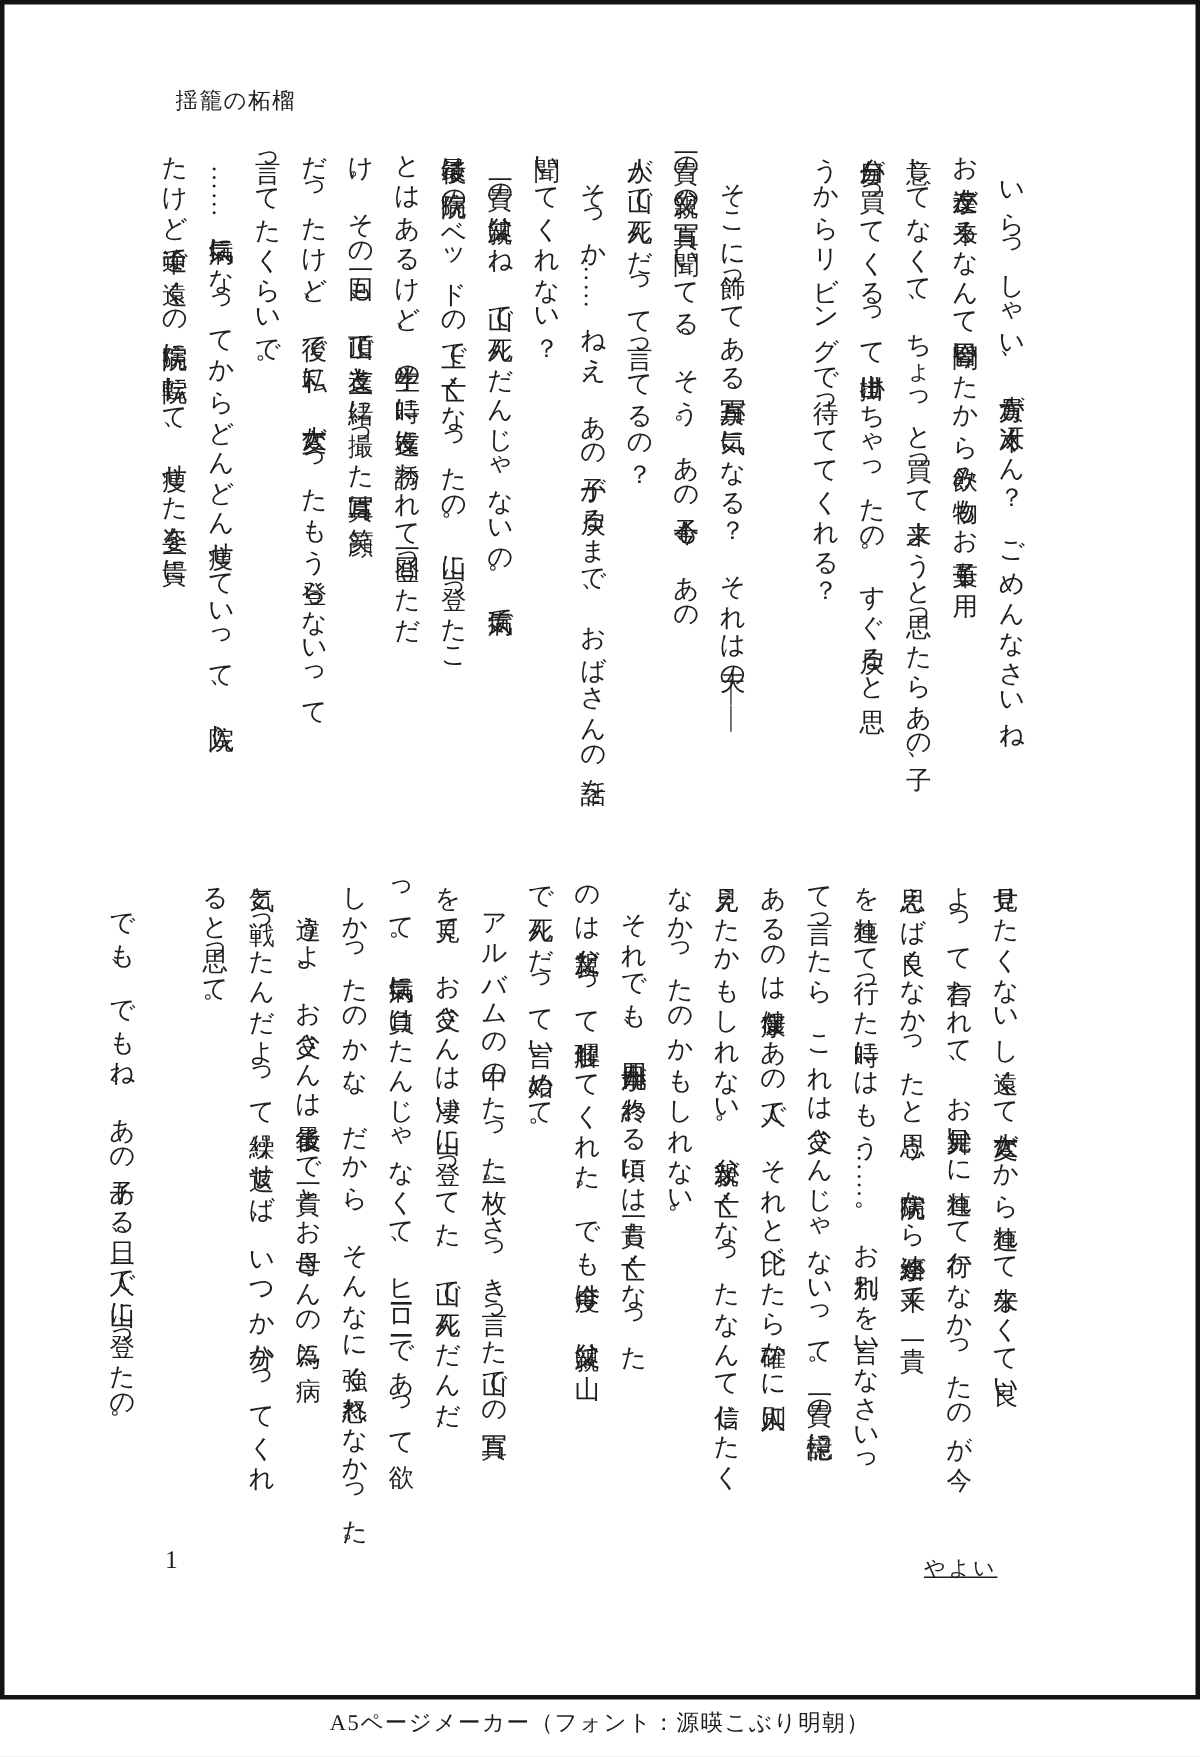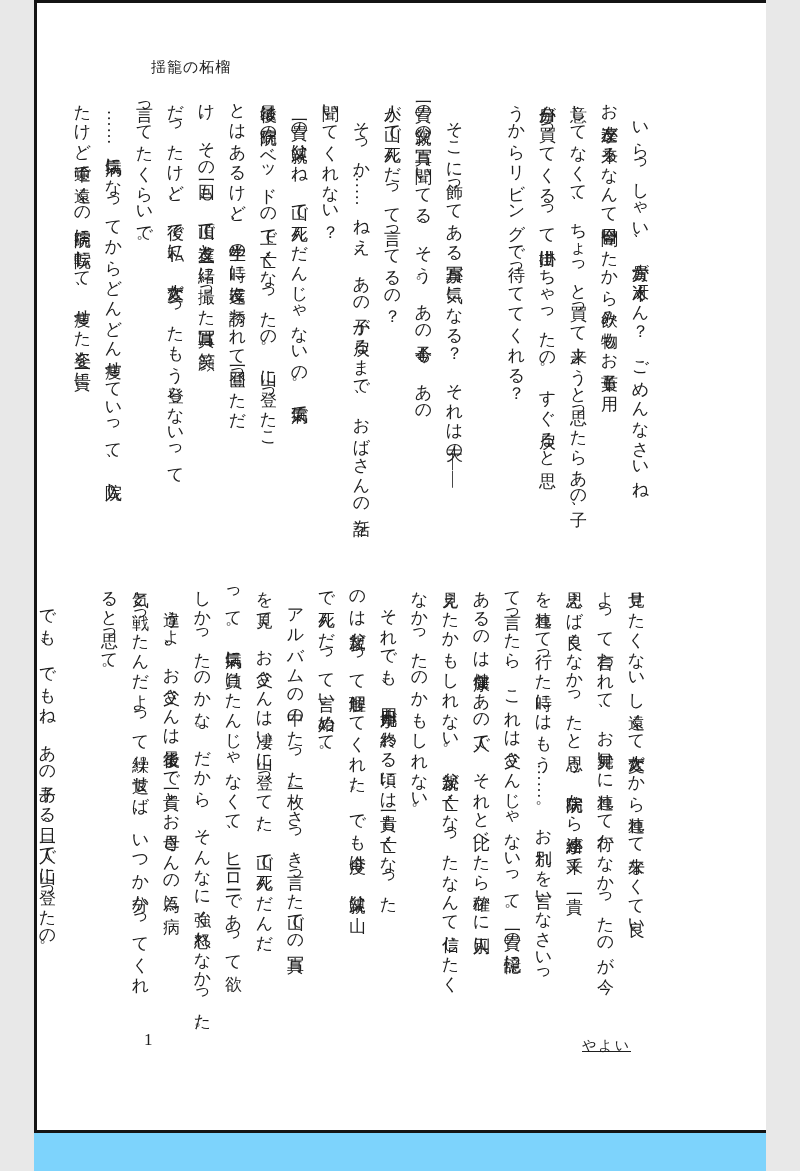--- a/index.html
+++ b/index.html
@@ -1,17 +1,17 @@
 <!DOCTYPE html>
 <html lang="ja"><head>
 <meta charset="utf-8">
 <style>
   html,body{margin:0;padding:0;background:#e8e8e8;}
   .canvas{
-    position:relative;width:732px;height:1171px;background:#7dd3fc;
+    position:relative;width:800px;height:1171px;background:#ffffff;
     font-family:"Liberation Serif","DejaVu Serif",serif;color:#1f1f1f;
     overflow:hidden;margin:0 auto;
   }
   .frame{
     position:absolute;left:0;top:0;width:794px;height:1127px;
     border:3px solid #141414;background:#ffffff;box-sizing:content-box;
   }
   .title-header{
     position:absolute;left:117px;top:58px;font-size:15px;letter-spacing:1px;
   }
@@ -87,14 +87,15 @@
       <div class="vline">気と戦ったんだよって繰り返せば、いつか分かってくれ</div>
       <div class="vline">ると思って。</div>
       <div class="vline"></div>
       <div class="vline">　でも、でもね。あの子ある日、一人で山に登ったの。</div>
     </div>
 
   <div class="page-footer-number">1</div>
 
   <div class="page-footer-author">やよい</div>
 
+  <div class="bottom-caption">A5ページメーカー（フォント：源暎こぶり明朝）</div>
 
 </div>
 
 </body></html>

